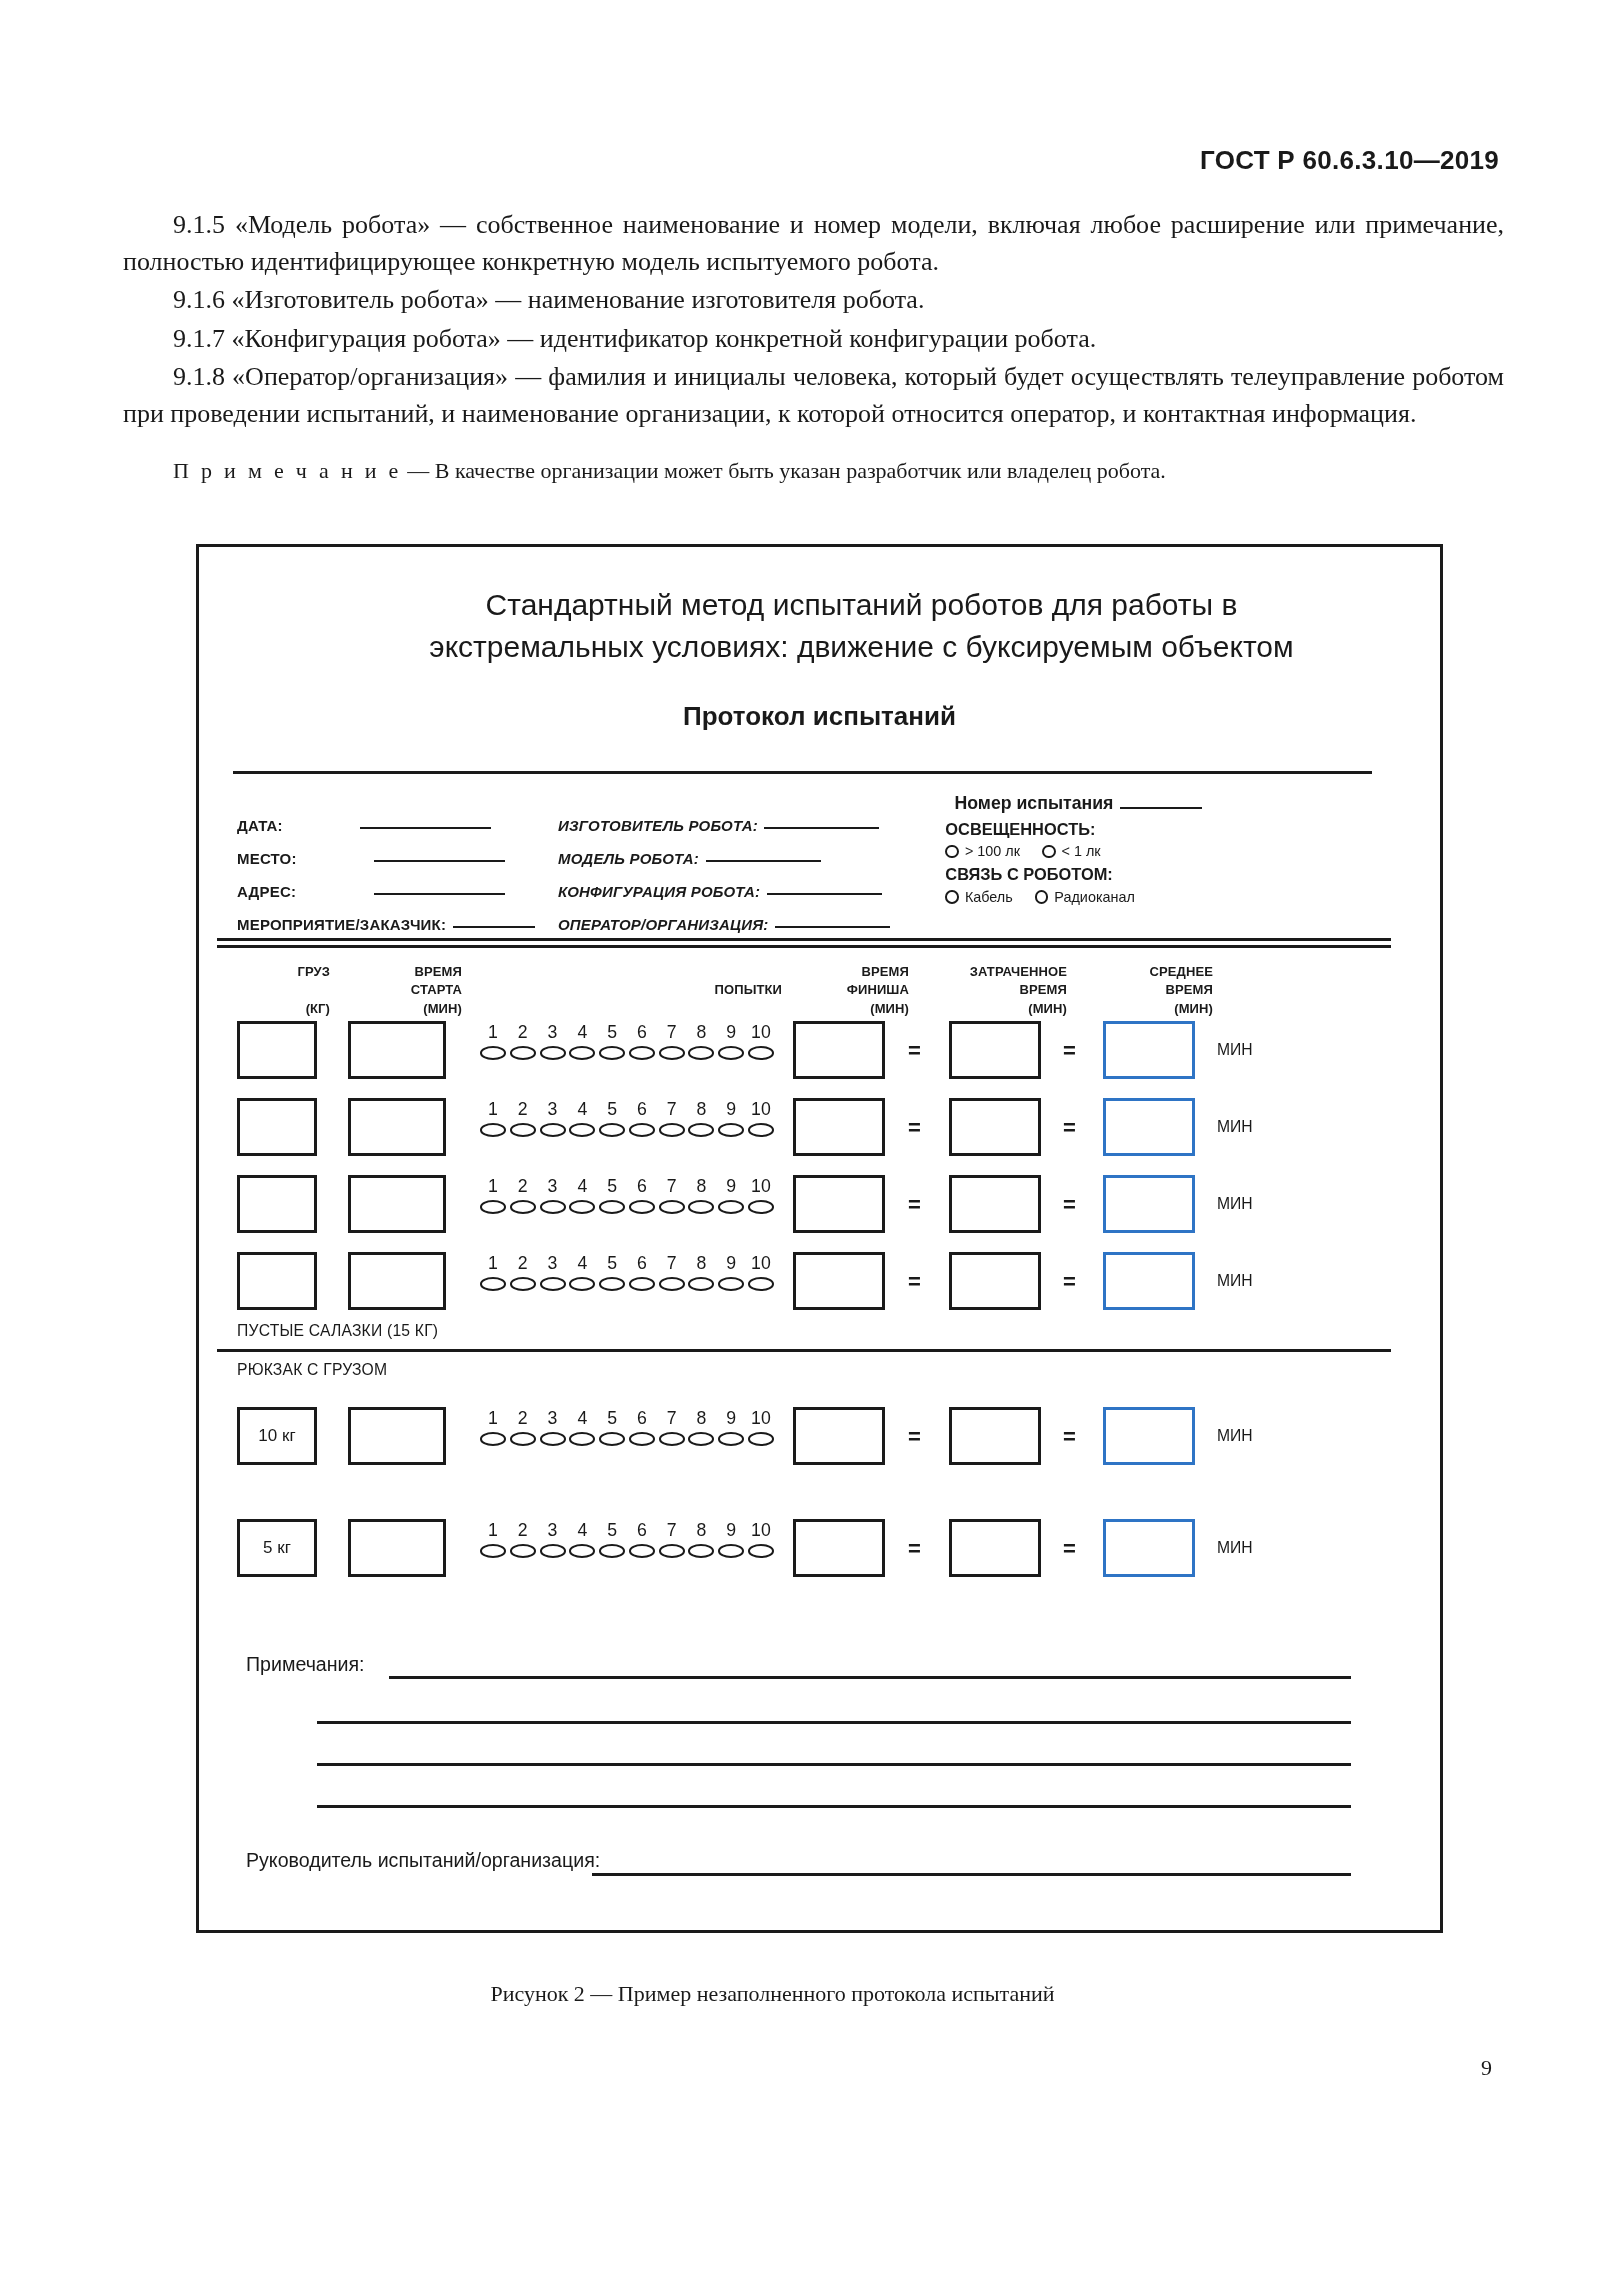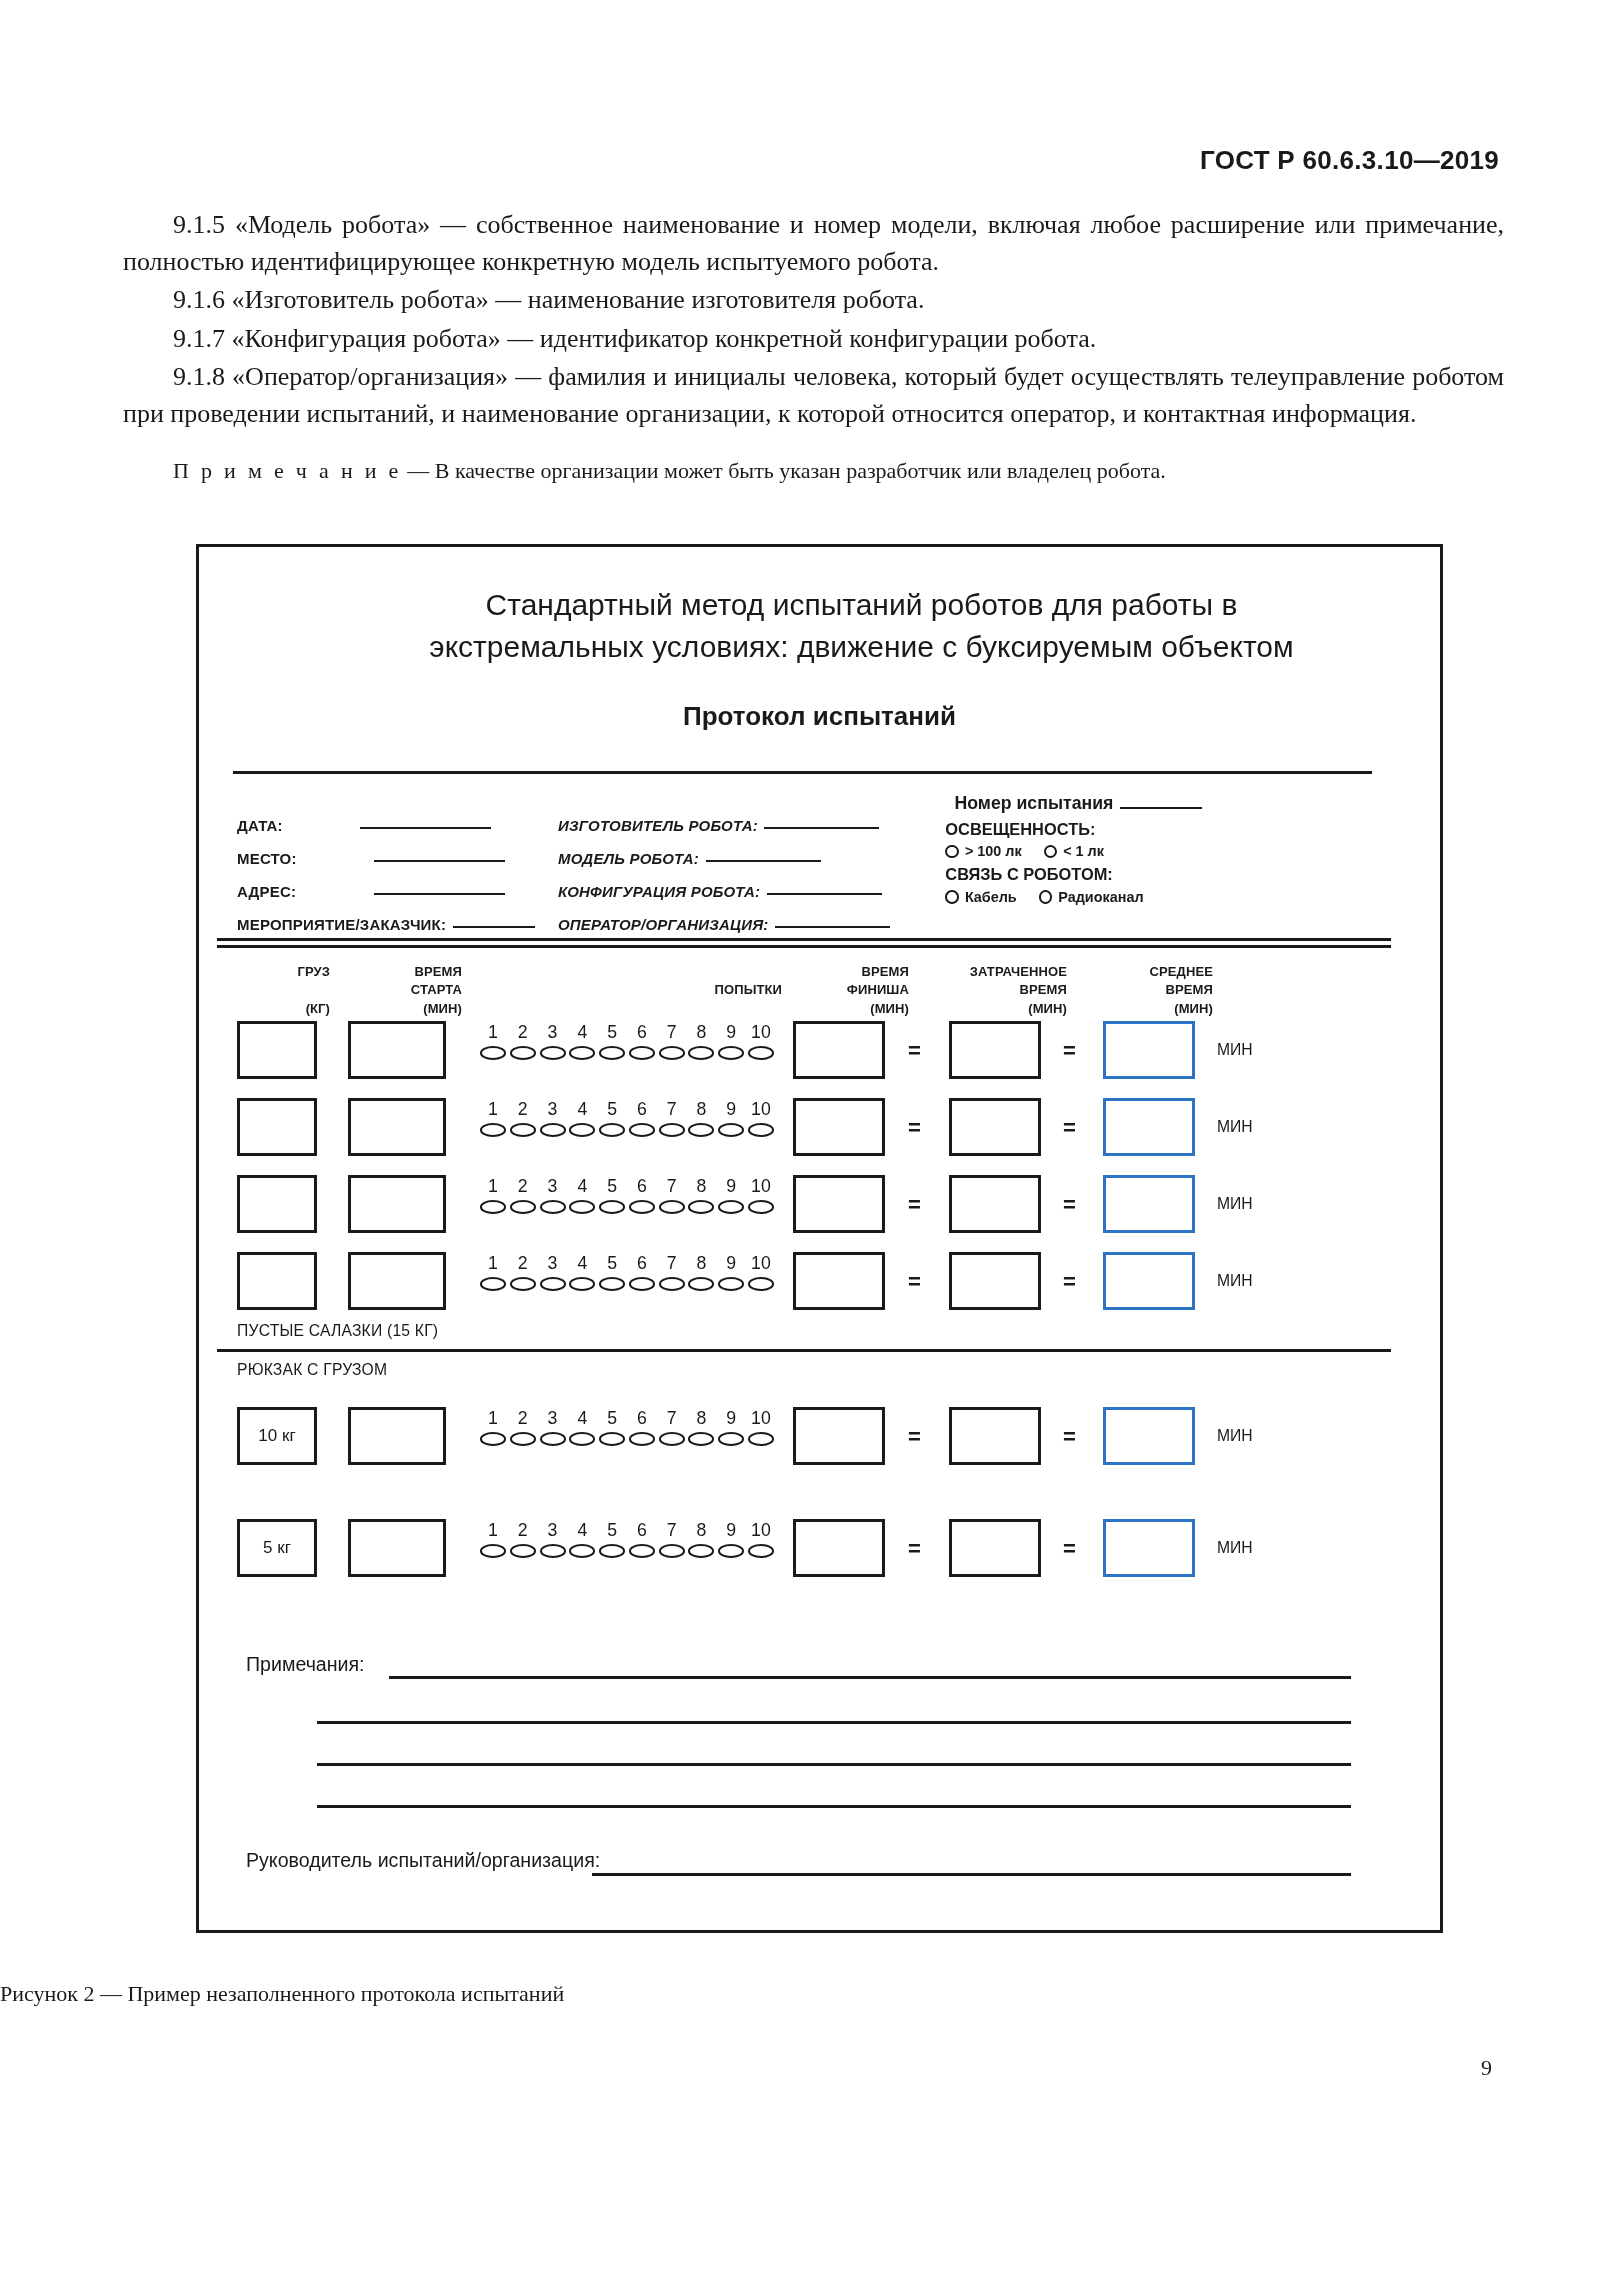--- a/index.html
+++ b/index.html
@@ -167,21 +167,20 @@
     font-weight: bold;
     margin-top: 6px;
     margin-left: 18.3px;
   }
   .radio-row {
     display: flex;
     align-items: center;
     margin-top: 4.6px;
     margin-left: 18.3px;
     font-size: 14.4px;
-    font-weight: bold;
   }
   .radio-opt {
     display: flex;
     align-items: center;
     margin-right: 22px;
     white-space: nowrap;
   }
   .radio-circle {
     width: 13.7px;
     height: 13.7px;
@@ -330,20 +329,21 @@
     font-size: 19.6px;
     white-space: nowrap;
   }
 
   
   .fig-caption {
     position: absolute;
     top: 1981px;
     left: 0;
     width: 1545px;
+    text-align: center;
     font-size: 22px;
   }
   .page-number {
     position: absolute;
     top: 2055px;
     right: 131px;
     font-size: 22px;
   }
 </style>
 </head>

